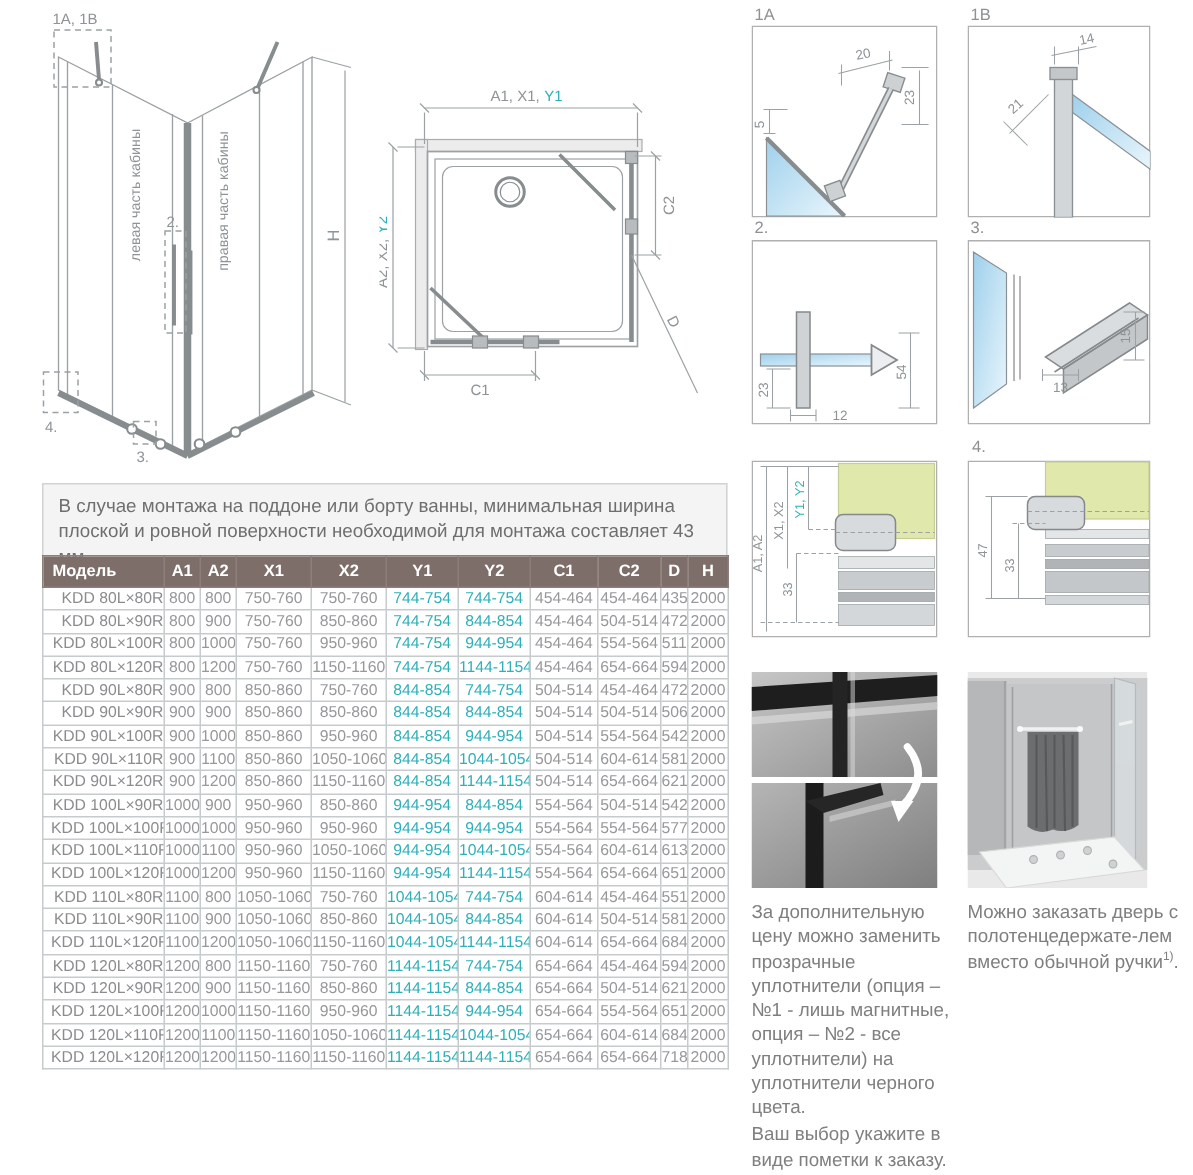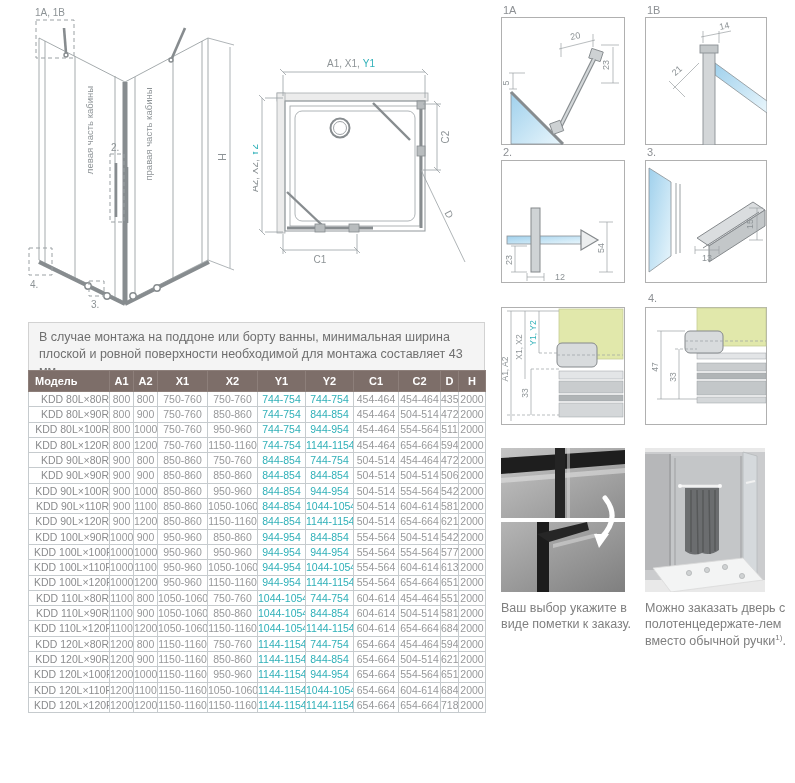--- a/index.html
+++ b/index.html
@@ -640,17 +640,18 @@
           <td>654-664</td>
           <td>654-664</td>
           <td>718</td>
           <td>2000</td>
         </tr>
       </tbody>
   </table>
 </div>
 
 <div class="abs caption" style="left:501px;top:600px;width:138px">
+  <p>За дополнительную цену можно заменить прозрачные уплотнители (опция – №1 - лишь магнитные, опция – №2 - все уплотнители)  на уплотнители черного цвета.</p>
   <p>Ваш выбор укажите в виде пометки к заказу.</p>
 </div>
 <div class="abs caption" style="left:645px;top:600px;width:150px">
   <span>Можно заказать дверь с полотенцедержате-лем вместо обычной ручки</span><sup>1)</sup><span>.</span>
 </div>
 
 </body></html>

